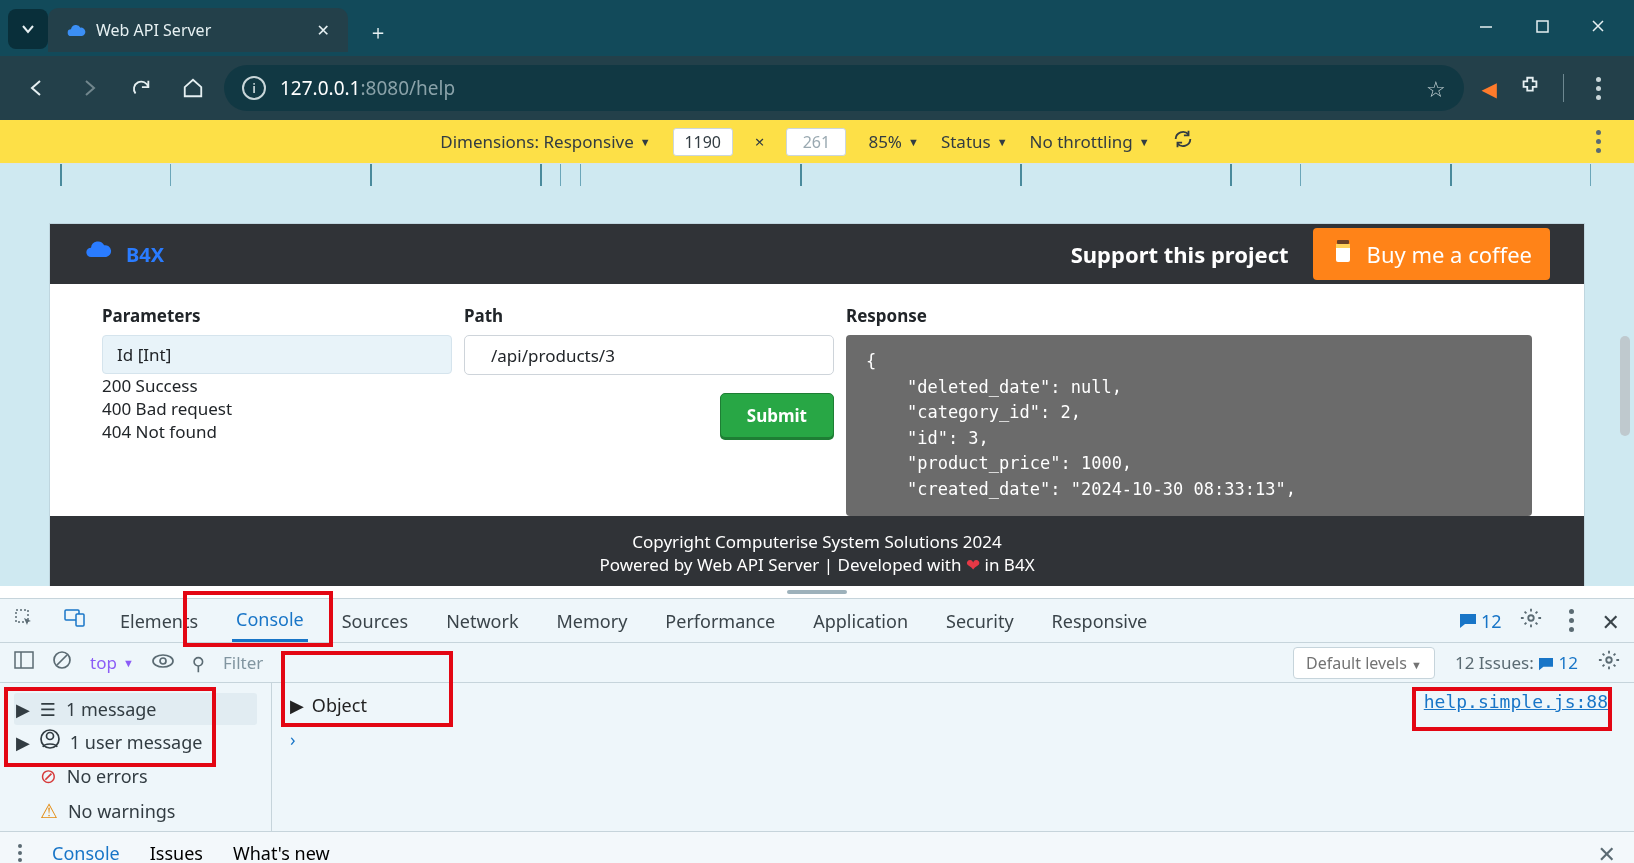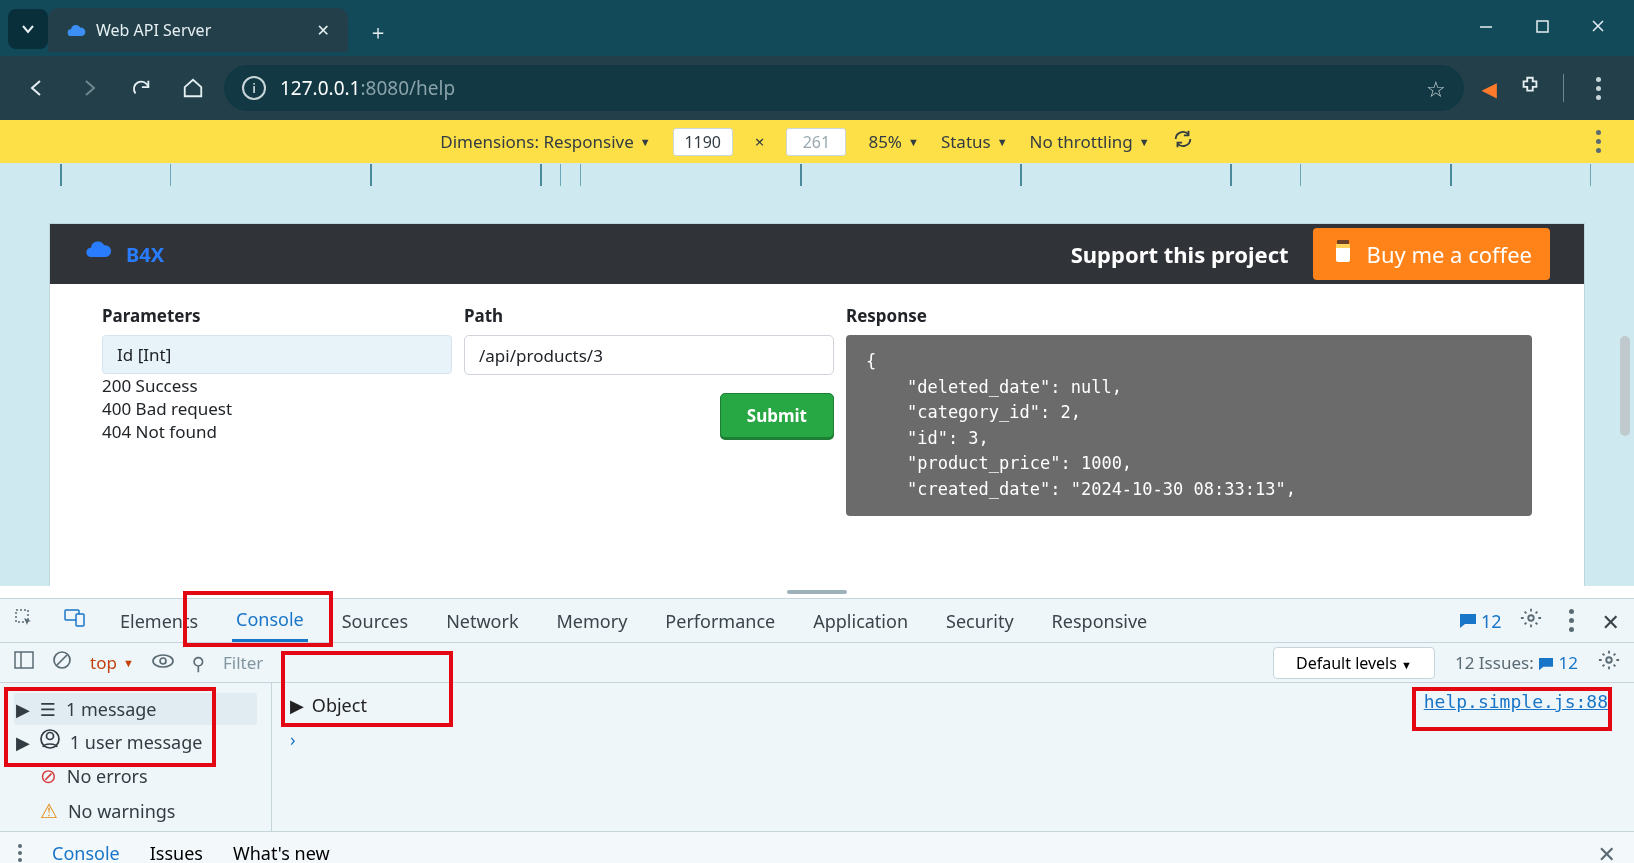--- a/index.html
+++ b/index.html
@@ -49,21 +49,21 @@
 .page-header { background:#303337; height:60px; display:flex; align-items:center; padding:0 34px; color:#fff;}
 .page-logo { display:flex; align-items:center; gap:14px; font-size:20px; font-weight:700; color:#2a7cff;}
 .page-logo .cloud{color:#2a7cff; font-size:26px;}
 .support { margin-left:auto; font-weight:700; font-size:22px;}
 .coffee-btn { background:#ff8318; color:#fff; font-family: "Segoe Script", cursive; font-size:22px; padding:8px 18px; border-radius:4px; display:flex; align-items:center; gap:10px; margin-left:24px;}
 .coffee-btn .cup{font-family:sans-serif; font-size:24px;}
 
 .page-body { padding:20px 52px 0 52px; display:grid; grid-template-columns: 350px 370px 1fr; gap:12px; font-size:17px; color:#212529; background:#fff;}
 .pb-col h4{font-weight:700; margin-bottom:8px; font-size:17px;}
 .param-box{ background:#e8f3f9; border:1px solid #d5e4ed; border-radius:4px; padding:7px 14px; min-height:38px;display:flex;align-items:center;}
-.path-box{ background:#fff; border:1px solid #ced4da; border-radius:5px; padding:7px 14px; min-height:40px;display:flex;align-items:center;}
+.path-box{ background:#fff; border:1px solid #ced4da; border-radius:5px; padding:7px 26px; min-height:40px;display:flex;align-items:center;}
 .submit-btn{ background:#28a745; color:#fff; font-weight:700; border:1px solid #1e7e34; border-radius:5px; padding:10px 26px; float:right; margin-top:18px; font-size:17px; box-shadow:0 2px 0 #1e7e34;}
 .status-list{margin-top:22px;}
 
 .resp-box{ background:#6b6b6b; color:#fff; border-radius:4px; padding:14px 20px; font-family:Consolas,monospace; font-size:17px; line-height:1.5; min-height:170px;}
 .page-footer{ background:#303337; color:#fff; text-align:center; padding:14px 0; font-size:17px;}
 .page-footer .heart{color:#e63946;}
 .vp-scrollbar { position:absolute; right:4px; top:150px; width:10px; height:100px; background:#bfc9ce; border-radius:5px;}
 
 .drag-handle{ height:12px; display:flex; align-items:center; justify-content:center;}
 .drag-handle .bar{width:60px;height:4px;background:#9db1bb;border-radius:2px;}
@@ -71,24 +71,24 @@
 
 .dt { background:#eef6fa; border-top:1px solid #c6d4db; font-size:18px; color:#3a444a;}
 .dt-tabs { height:44px; display:flex; align-items:center; padding:0 14px; gap:30px; border-bottom:1px solid #c6d4db; position:relative;}
 .dt-tabs .ic{font-size:20px; color:#5b6b73;}
 .dt-tabs .tabitem{padding:8px 4px; cursor:default;}
 .dt-tabs .tabitem.active{color:#1875c7; border-bottom:3px solid #1875c7;}
 .dt-tabs .right{ margin-left:auto; display:flex; align-items:center; gap:18px;}
 
 
 .con-tb { height:40px; display:flex; align-items:center; padding:0 14px; gap:18px; border-bottom:1px solid #c6d4db; font-size:17px; color:#5b6b73;}
-.con-tb .select{display:flex;align-items:center;gap:6px; color:#c2410c;}
+.con-tb .select{display:flex;align-items:center;gap:6px; color:#8b5cf6;}
 .con-tb .filter{ color:#8195a0;}
 .con-tb .right{margin-left:auto; display:flex;align-items:center; gap:20px;}
-.def-lvl{border:1px solid #c6d4db; background:#fff; padding:4px 22px; border-radius:4px; color:#000000; font-size:16px;}
+.def-lvl{border:1px solid #c6d4db; background:#fff; padding:4px 12px; border-radius:4px; color:#737373; font-size:16px;}
 
 
 .con-body{ display:flex; height:148px;}
 .con-side{ width:272px; border-right:1px solid #c6d4db; padding:10px 14px; font-size:18px; color:#323c42;}
 .con-side .row{display:flex; align-items:center; gap:10px; padding:4px 2px;}
 .con-side .row.hl{background:#e1ecf2; border-radius:3px;}
 .err-ic{color:#d63a3a; font-size:20px;}
 .warn-ic{color:#e38b10; font-size:20px;}
 .con-main{flex:1; padding:10px 18px; font-family:Consolas,monospace; font-size:18px; color:#222; position:relative;}
 .obj-row{display:flex;align-items:center;gap:8px;}
@@ -271,20 +271,24 @@
         <h4>Response</h4>
         <pre class="resp-box">{
     "deleted_date": null,
     "category_id": 2,
     "id": 3,
     "product_price": 1000,
     "created_date": "2024-10-30 08:33:13",</pre>
       </div>
     </div>
 
+    <div class="page-footer">
+      <div>Copyright Computerise System Solutions 2024</div>
+      <div><span>Powered by Web API Server | Developed with </span><span class="heart">❤</span><span> in B4X</span></div>
+    </div>
   </div>
   <div class="vp-scrollbar"></div>
 </div>
 
 <div class="drag-handle">
     <div class="bar"></div>
   </div>
 
 <div class="dt" style="position:relative;">
   <div class="dt-tabs">

